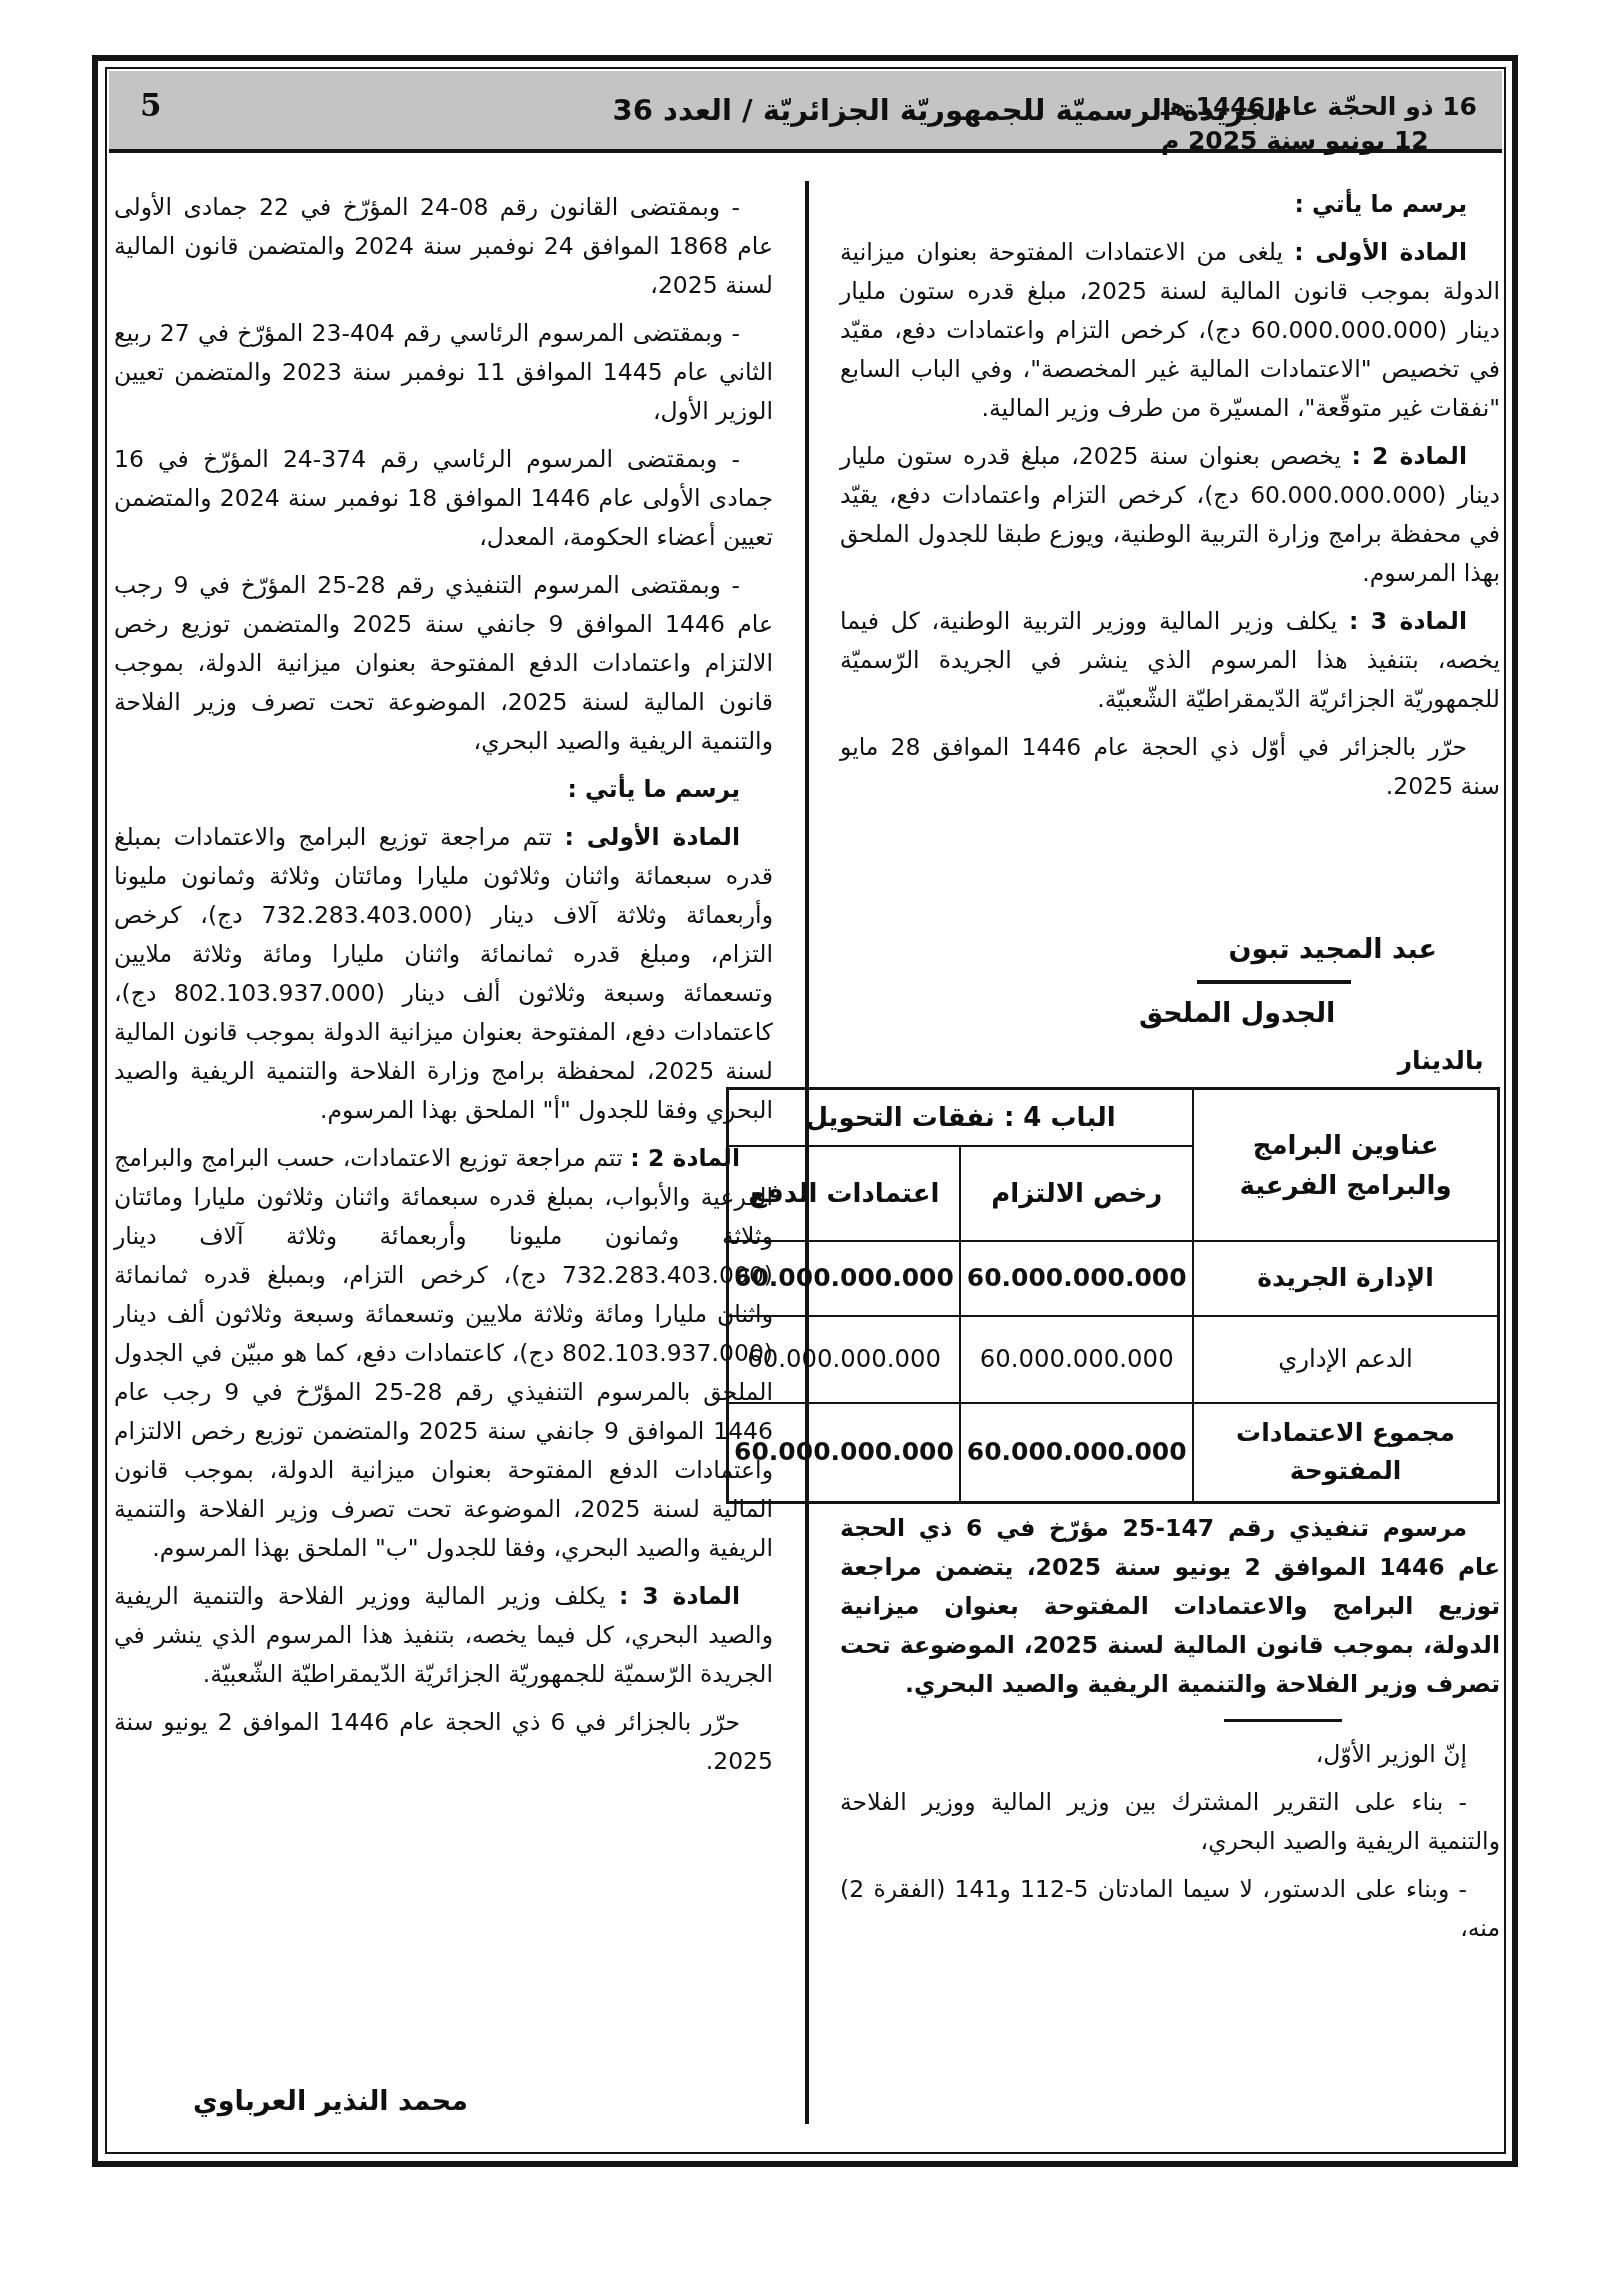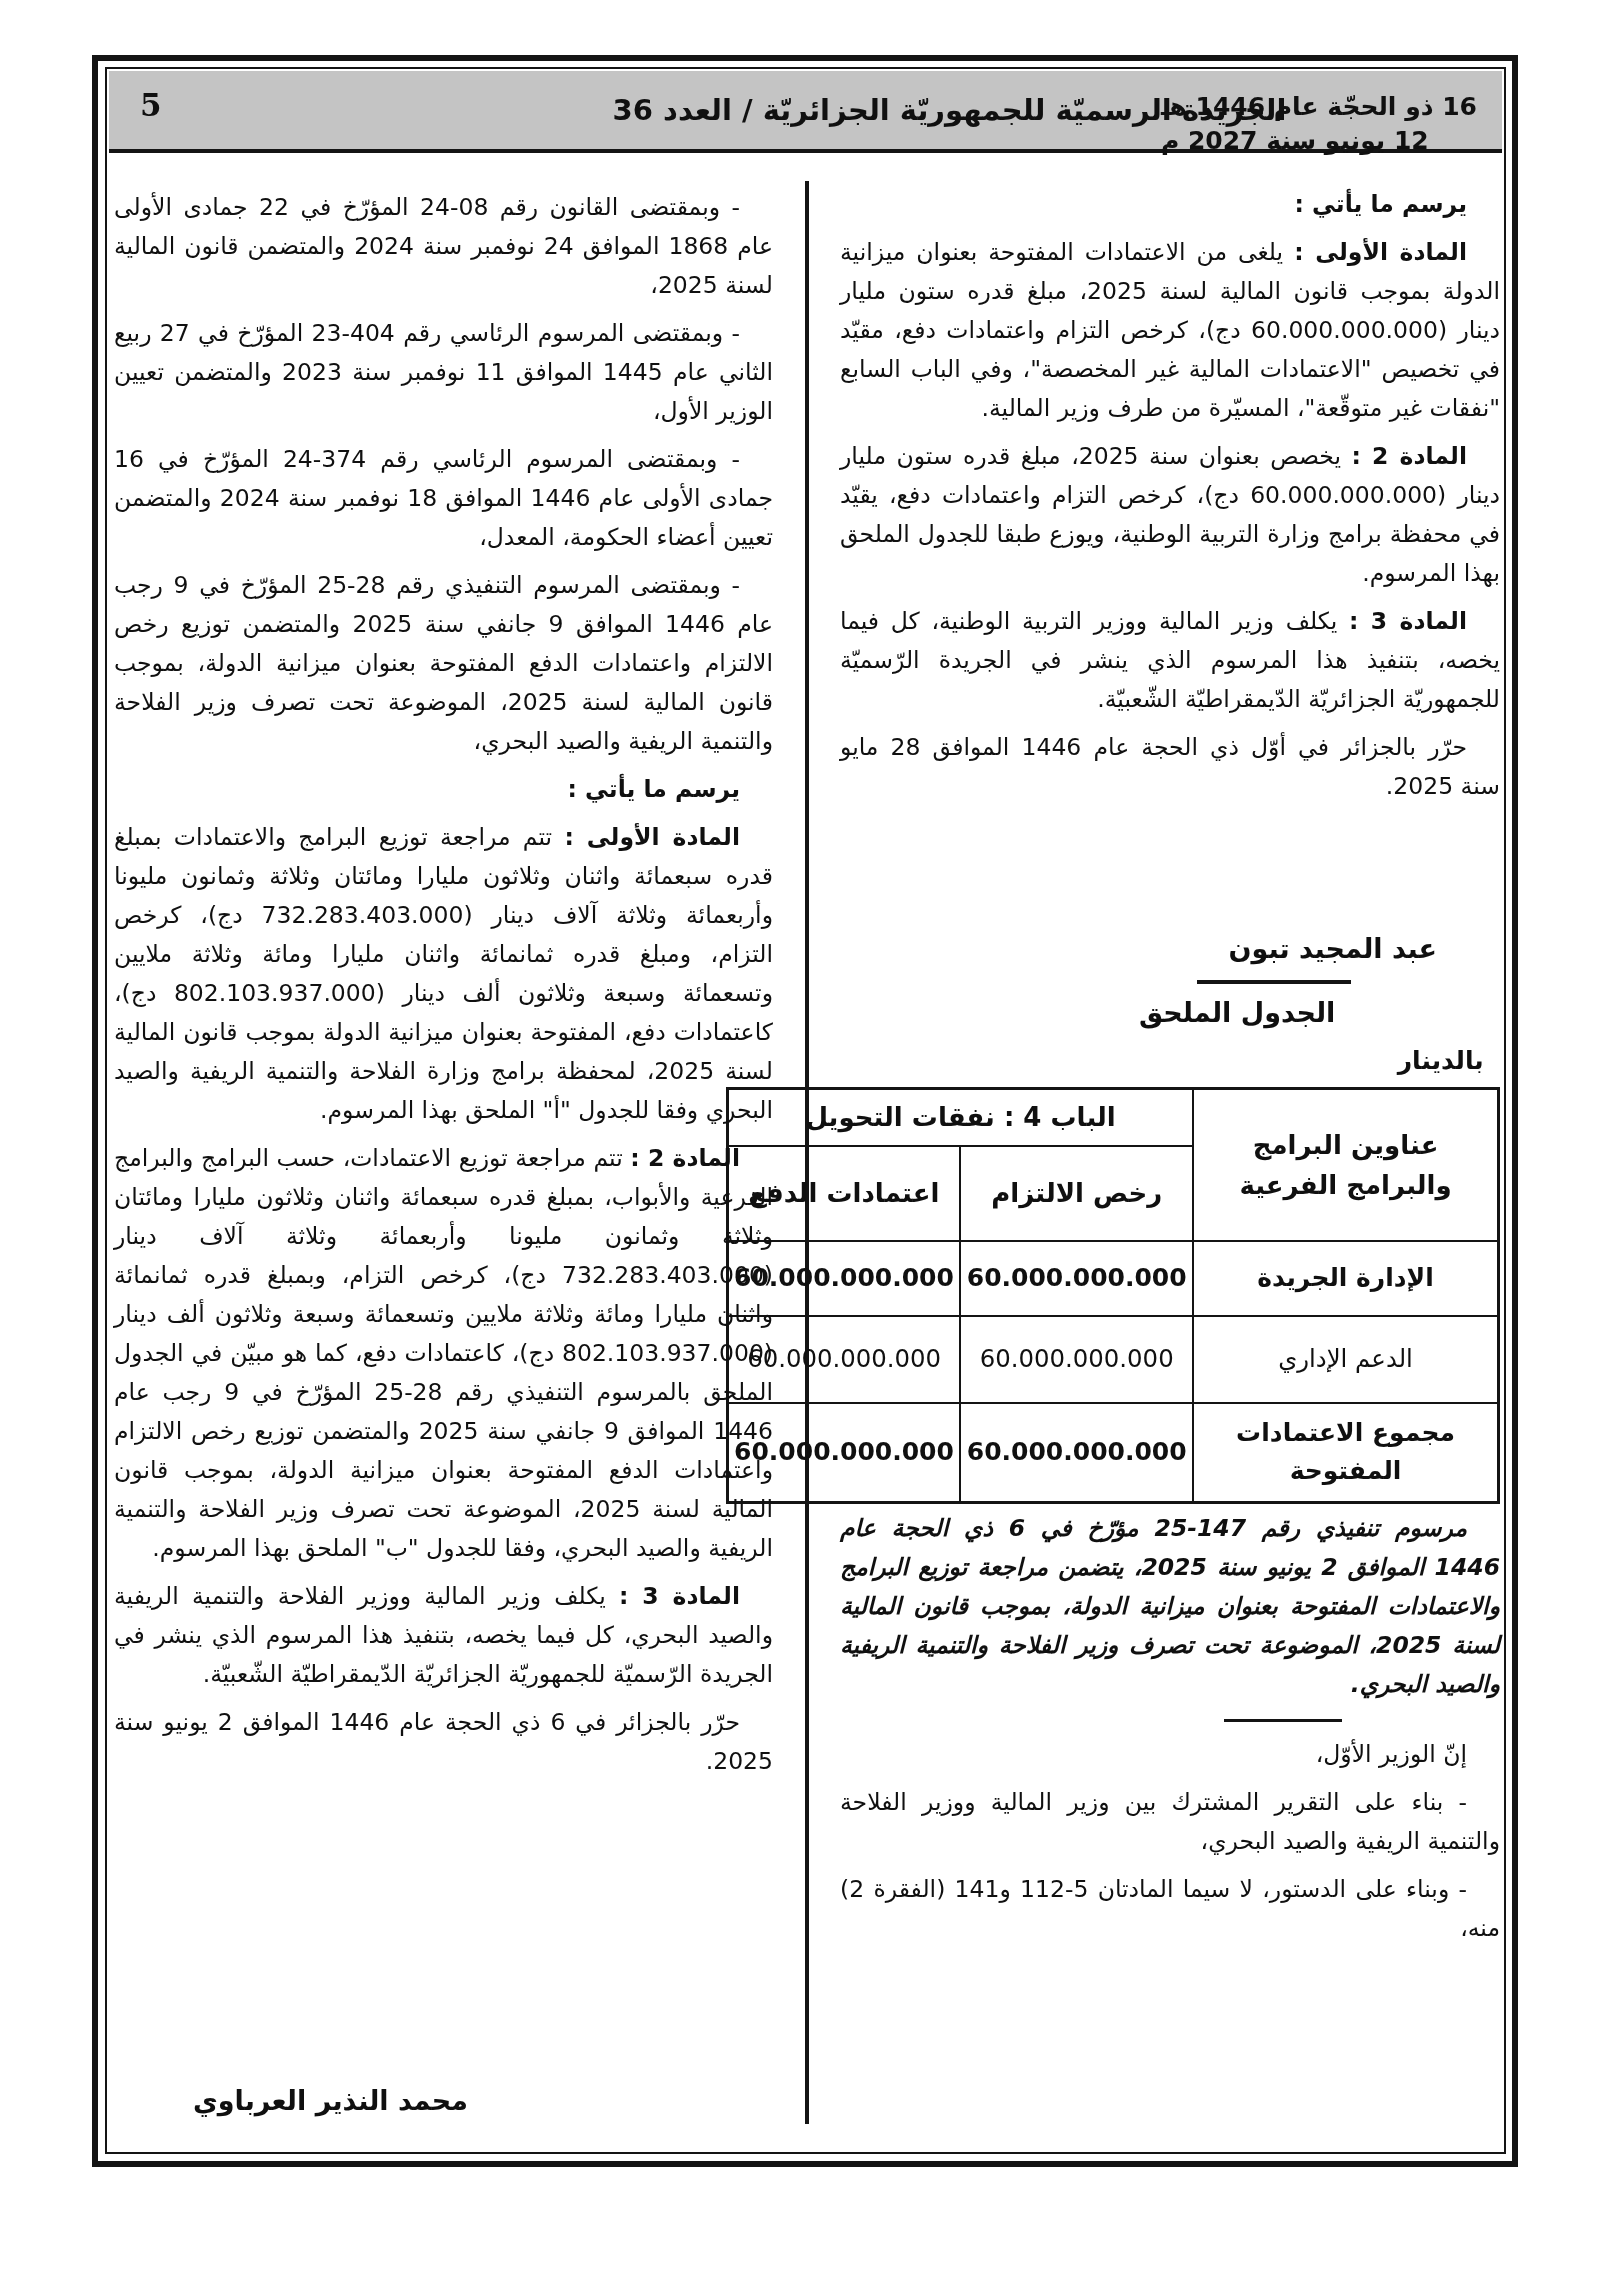--- a/index.html
+++ b/index.html
@@ -35,36 +35,36 @@
   .c-pay{width:189px;}
   .th{font-weight:bold;font-size:26px;line-height:40px;}
   .row-chapter{height:57px;}
   .row-subhdr{height:95px;}
   .row-d1{height:75px;}
   .row-d2{height:87px;}
   .row-d3{height:100px;}
   .cell-bold{font-weight:bold;font-size:25px;line-height:38px;}
   .cell-reg{font-weight:normal;font-size:24.4px;line-height:38px;}
   .decree-heading{font-weight:bold;}
-  .decree-heading p{text-indent:33px;margin:0;font-style:italic;}
+  .decree-heading p{text-indent:33px;margin:0;}
   .sig-pm{position:absolute;left:194px;top:2085px;}
   .done-at{margin-top:5.4px;}
 </style>
 </head>
 <body>
 
 <div class="page">
 
   <div class="outer-frame"></div>
   <div class="inner-frame"></div>
 
   <div class="header-band">
     <div class="hdr-dates">
       <div class="l1">16 ذو الحجّة عام 1446 هـ</div>
-      <div class="l2">12 يونيو سنة 2027 م</div>
+      <div class="l2">12 يونيو سنة 2025 م</div>
     </div>
     <div class="hdr-title">الجريدة الرسميّة للجمهوريّة الجزائريّة / العدد 36</div>
     <div class="hdr-pagenum">5</div>
   </div>
 
   <div class="col-divider"></div>
 
   <div class="col col-right-top">
     <p class="enact">يرسم ما يأتي :</p>
     <p><b>المادة الأولى :</b> <span>يلغى من الاعتمادات المفتوحة بعنوان ميزانية الدولة بموجب قانون المالية لسنة 2025، مبلغ قدره ستون مليار دينار (60.000.000.000 دج)، كرخص التزام واعتمادات دفع، مقيّد في تخصيص "الاعتمادات المالية غير المخصصة"، وفي الباب السابع "نفقات غير متوقّعة"، المسيّرة من طرف وزير المالية.</span></p>

